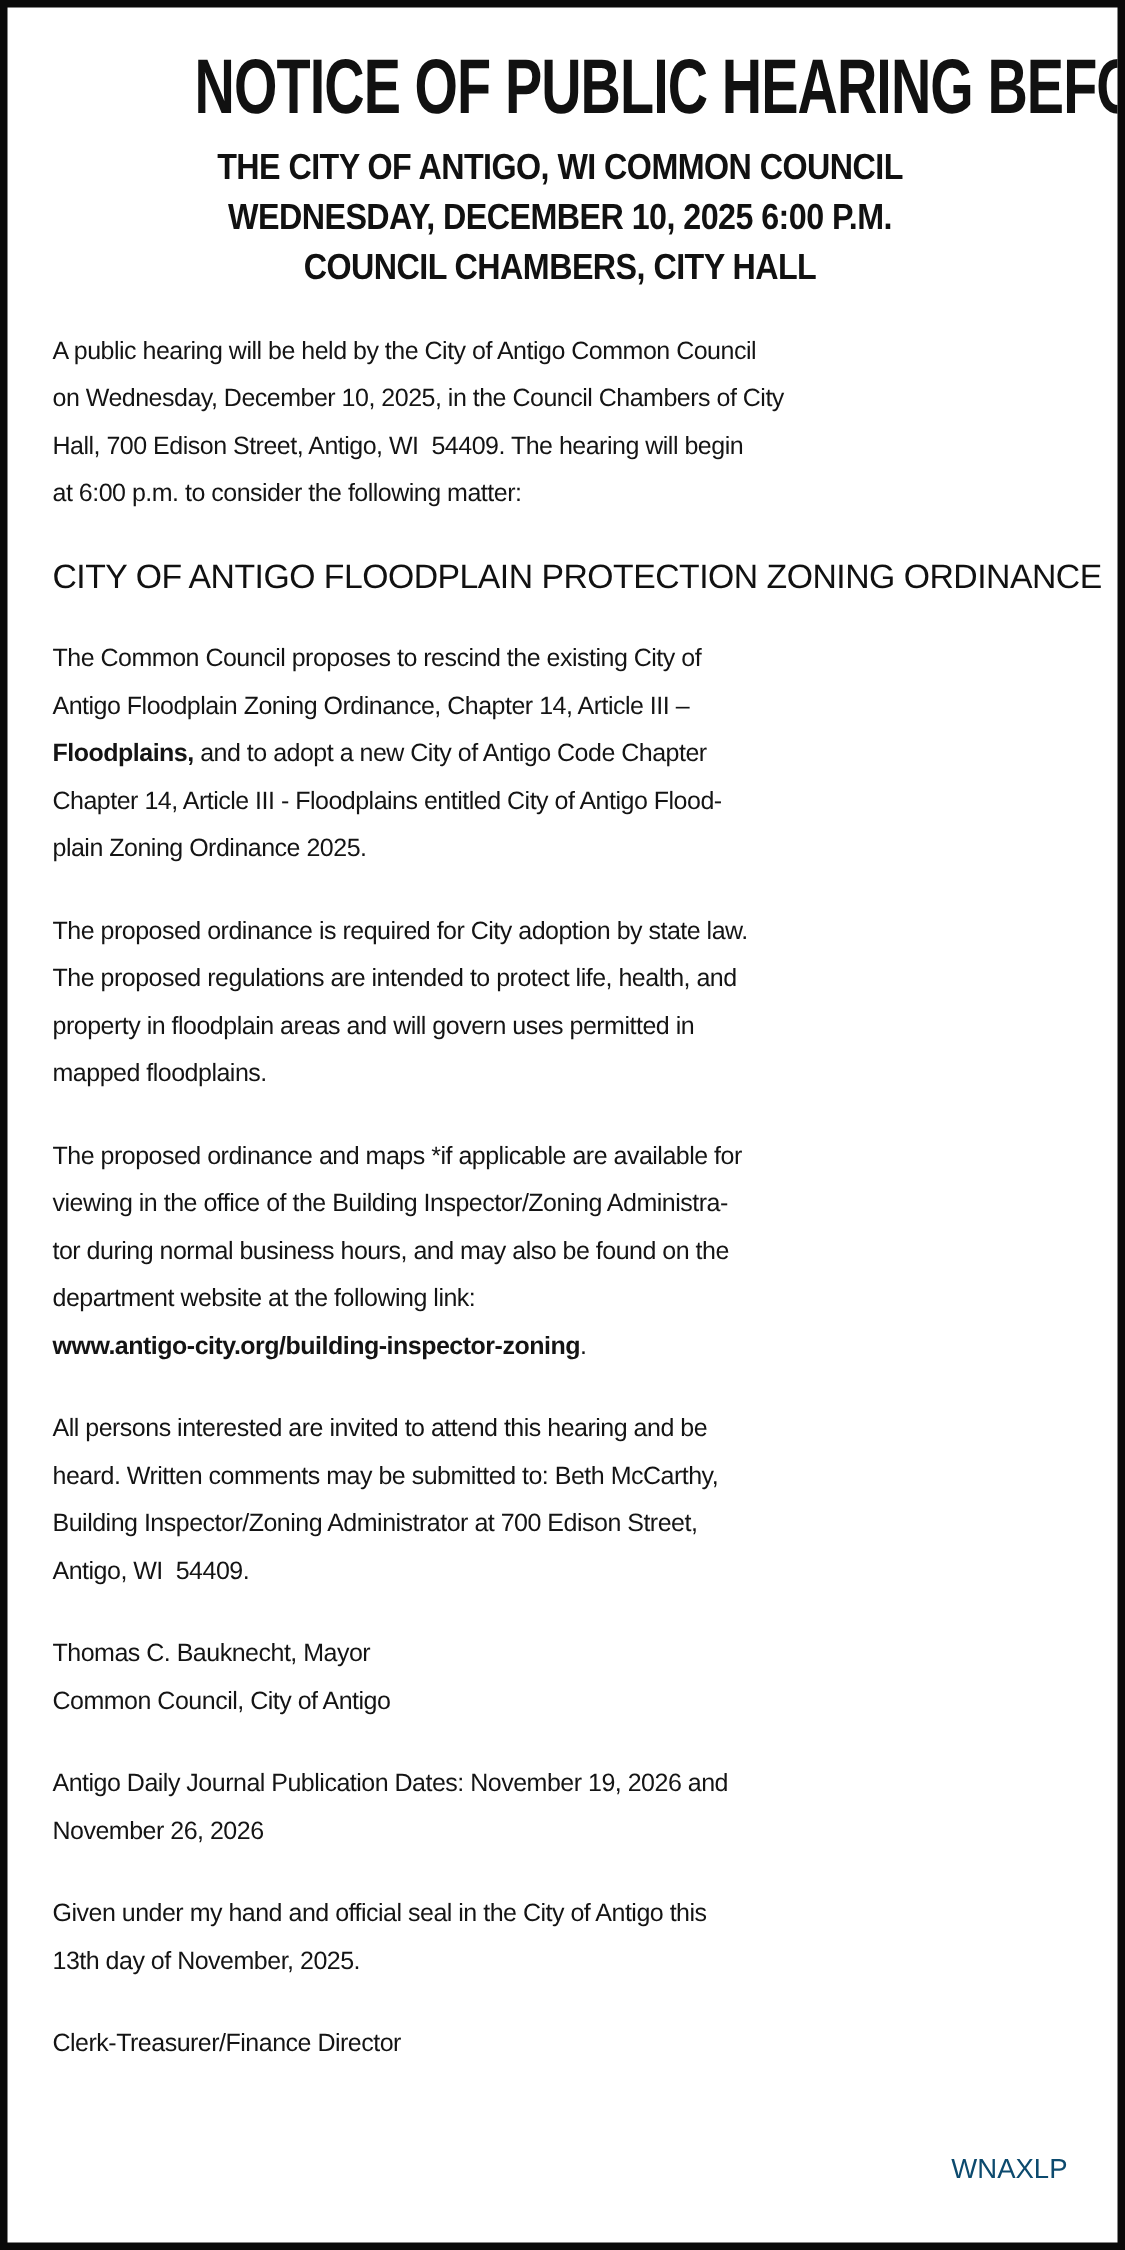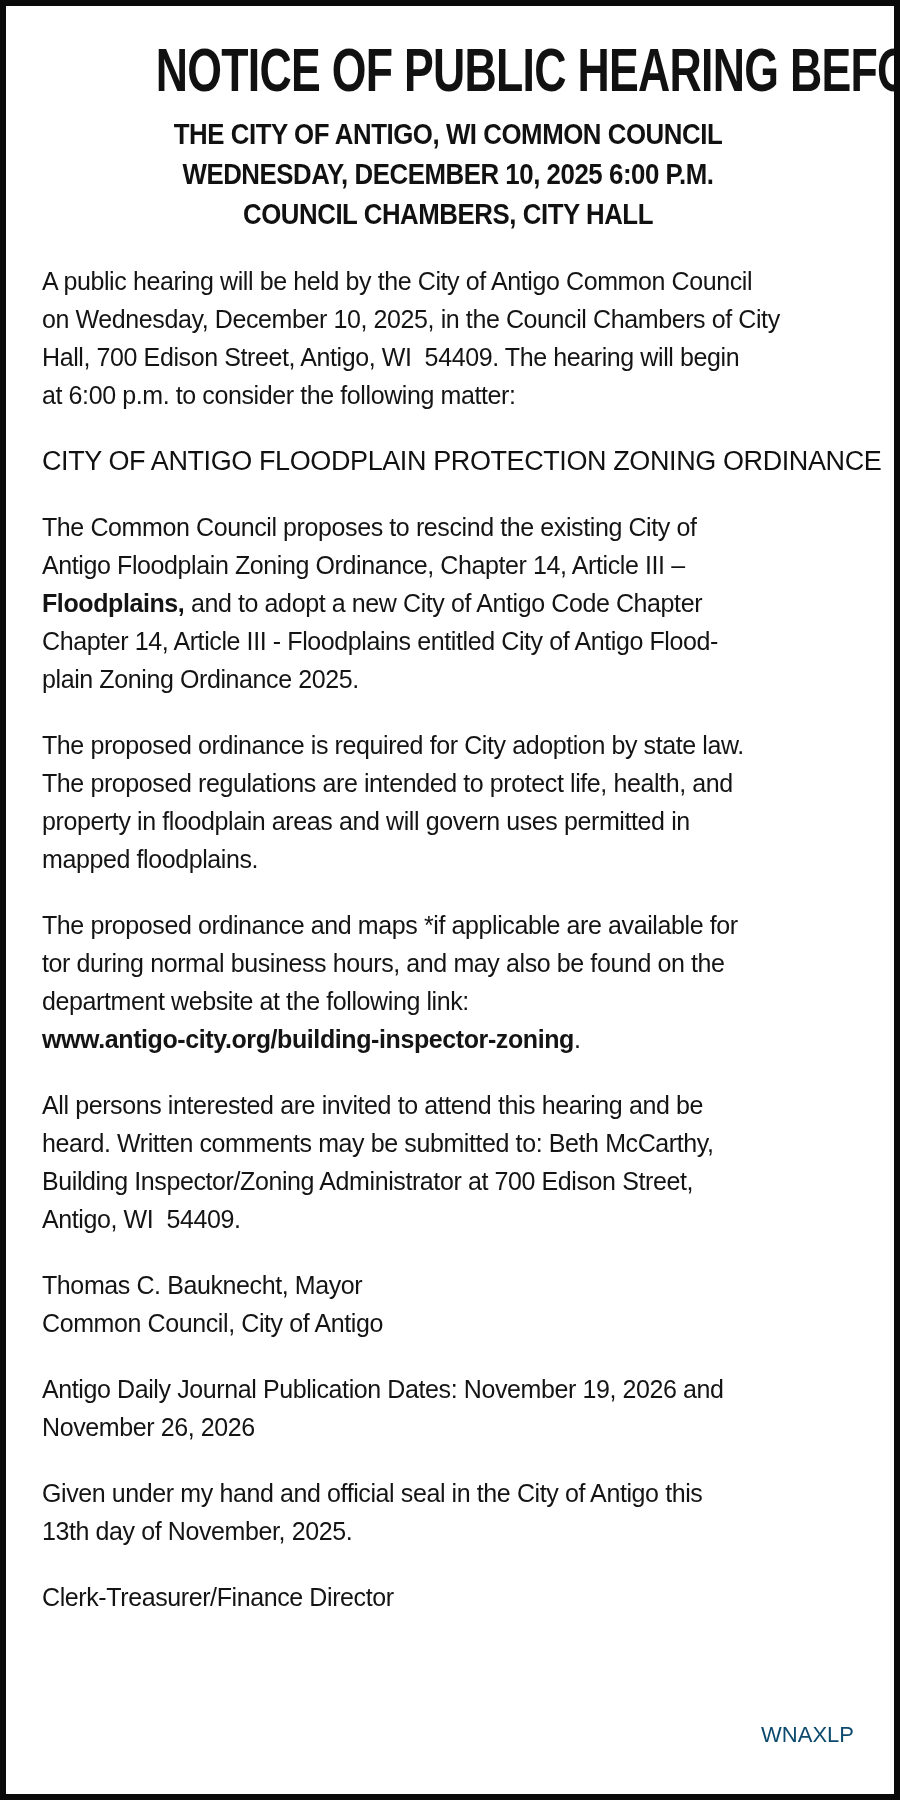--- a/index.html
+++ b/index.html
@@ -39,21 +39,21 @@
     font-weight: 700;
     letter-spacing: -0.5px;
     transform: scaleX(0.89);
     transform-origin: 50% 50%;
     margin-bottom: 28px;
     color: #111111;
   }
   .subheads .line { line-height: 40px; }
   .para {
     margin: 0 0 28px 0;
-    font-size: 25px;
+    font-size: 20px;
     letter-spacing: -0.4px;
   }
   .para .line {
     line-height: 38px;
     white-space: pre;   
   }
   .matter-heading {
     font-size: 27px;
     font-weight: 400;
     letter-spacing: -0.4px;
@@ -106,20 +106,21 @@
 
   <div class="para">
       <div class="line"><span>The proposed ordinance is required for City adoption by state law.</span></div>
       <div class="line"><span>The proposed regulations are intended to protect life, health, and</span></div>
       <div class="line"><span>property in floodplain areas and will govern uses permitted in</span></div>
       <div class="line"><span>mapped floodplains.</span></div>
     </div>
 
   <div class="para">
       <div class="line"><span>The proposed ordinance and maps *if applicable are available for</span></div>
+      <div class="line"><span>viewing in the office of the Building Inspector/Zoning Administra-</span></div>
       <div class="line"><span>tor during normal business hours, and may also be found on the</span></div>
       <div class="line"><span>department website at the following link:</span></div>
       <div class="line"><span class="b">www.antigo-city.org/building-inspector-zoning</span><span>.</span></div>
     </div>
 
   <div class="para">
       <div class="line"><span>All persons interested are invited to attend this hearing and be</span></div>
       <div class="line"><span>heard. Written comments may be submitted to: Beth McCarthy,</span></div>
       <div class="line"><span>Building Inspector/Zoning Administrator at 700 Edison Street,</span></div>
       <div class="line"><span>Antigo, WI  54409.</span></div>

